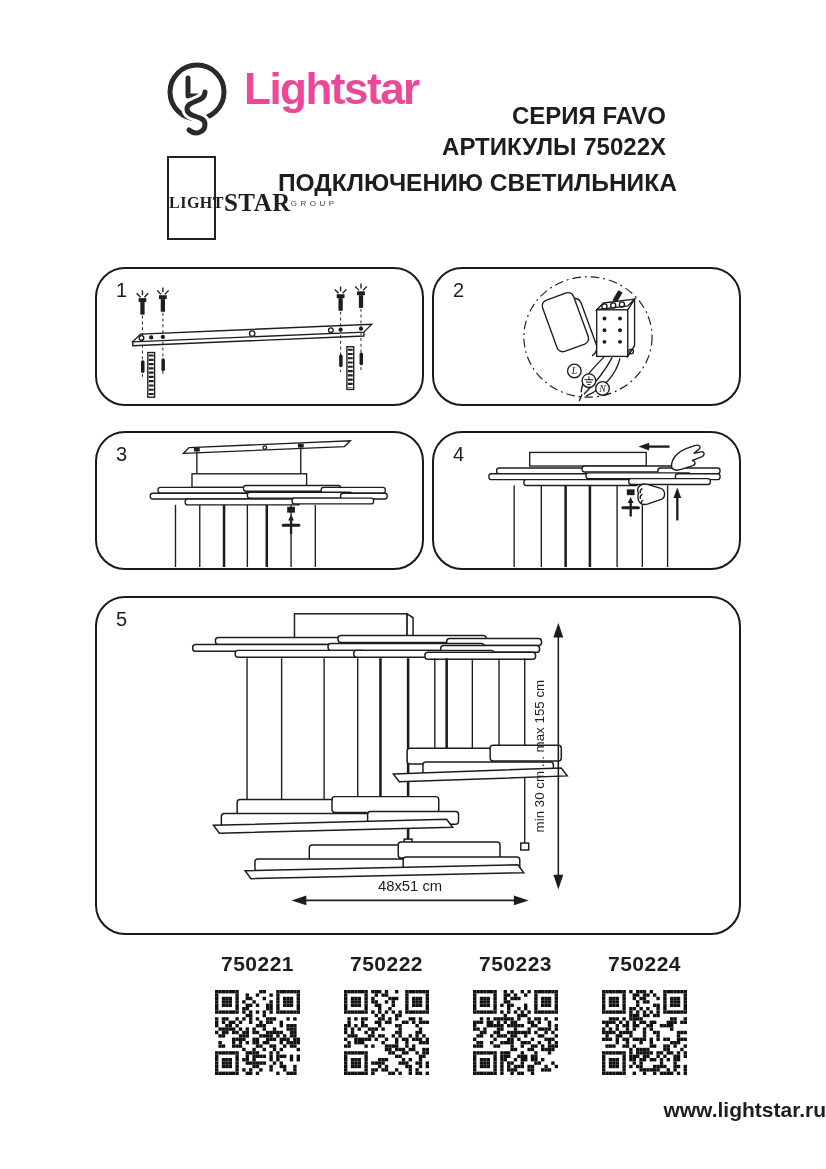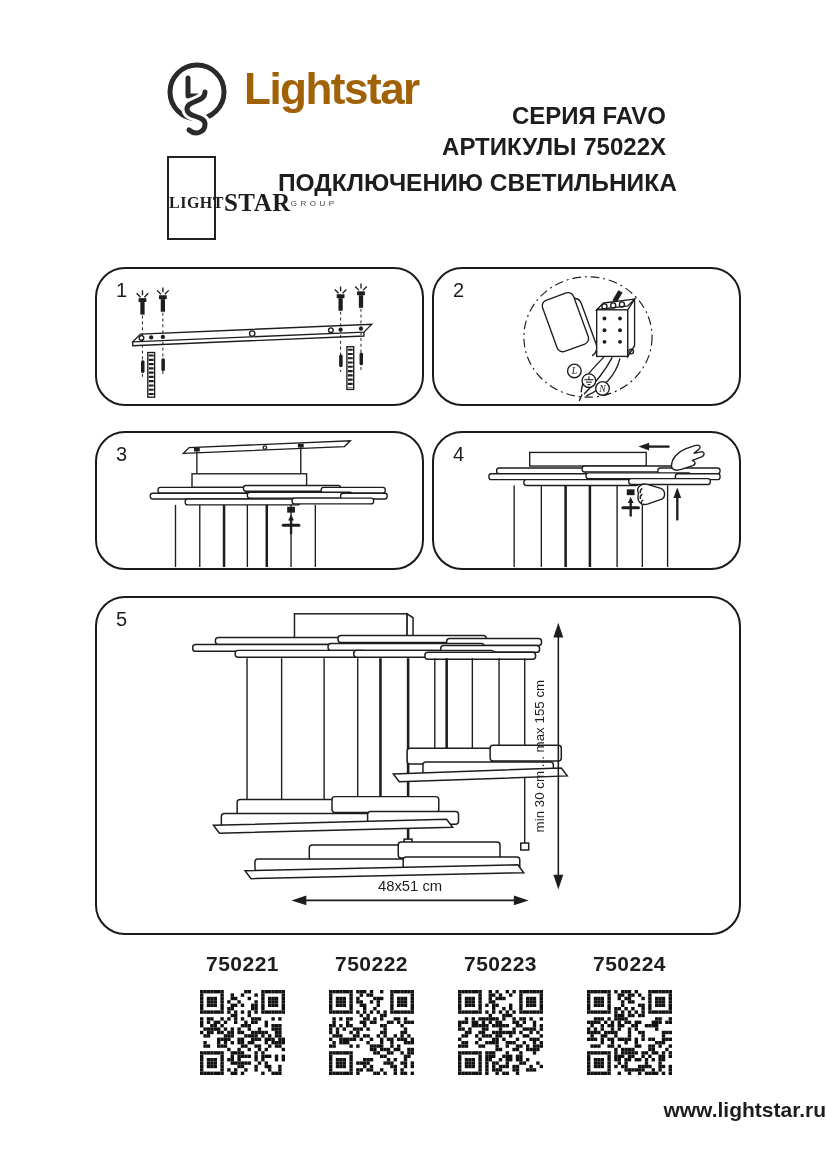--- a/index.html
+++ b/index.html
@@ -1,21 +1,21 @@
 <!DOCTYPE html>
 <html><head>
 <meta charset="utf-8">
 <style>
   html,body{margin:0;padding:0;background:#fff;}
   .page{position:relative;width:826px;height:1169px;background:#fff;overflow:hidden;
         font-family:"Liberation Sans",sans-serif;color:#1d1d1b;}
   
   .bulb-logo{position:absolute;left:156px;top:56px;}
   .wordmark{position:absolute;left:244px;top:64px;font-size:44px;font-weight:700;
-            letter-spacing:-1.5px;color:#a16207;}
+            letter-spacing:-1.5px;color:#ec4899;}
   .series-block{position:absolute;right:160px;top:72px;text-align:right;
                 font-size:24px;font-weight:700;line-height:31px;color:#1d1d1b;margin-top:28px;}
   
   .group-logo{position:absolute;left:167px;top:156px;width:49px;height:84px;
               border:2px solid #222;box-sizing:border-box;display:flex;flex-direction:row;
               align-items:center;justify-content:flex-start;padding-top:9px;background:#fff;}
   .gl-light{font-family:"Liberation Serif",serif;font-weight:700;font-size:16px;letter-spacing:.5px;line-height:15px;color:#1d1d1b;}
   .gl-star{font-family:"Liberation Serif",serif;font-weight:700;font-size:25px;letter-spacing:.5px;line-height:18px;color:#1d1d1b;}
   .gl-group{font-size:8px;letter-spacing:3.5px;margin-top:2px;color:#444;}
   .gl-flag{width:46px;height:8px;margin-top:3px;border-top:1px solid #222;border-bottom:1px solid #222;display:flex;}
@@ -33,21 +33,21 @@
   .diag{position:absolute;left:0;top:0;width:100%;height:100%;}
   
   .ln{stroke:#1d1d1b;fill:none;stroke-width:1.4;}
   .th{stroke:#1d1d1b;fill:none;stroke-width:2.6;}
   .wh{fill:#fff;stroke:#1d1d1b;stroke-width:1.4;}
   .wh2{fill:#fff;stroke:#1d1d1b;stroke-width:1.5;}
   .fl{fill:#1d1d1b;stroke:none;}
   .dsh{stroke:#1d1d1b;stroke-width:1;fill:none;stroke-dasharray:3 3;}
   .dimtxt{font-family:"Liberation Sans",sans-serif;fill:#1d1d1b;}
   
-  .articles{position:absolute;left:200px;top:952px;width:440px;display:flex;gap:44px;}
+  .articles{position:absolute;left:215px;top:952px;width:440px;display:flex;gap:44px;}
   .art-col{width:86px;display:flex;flex-direction:column;align-items:center;}
   .art-code{font-size:21px;font-weight:700;letter-spacing:.5px;color:#1d1d1b;margin-bottom:14px;}
   .qr{width:85px;height:85px;}
   .footer{position:absolute;left:0;top:1098px;width:100%;text-align:right;
           font-size:21px;font-weight:700;color:#1d1d1b;}
 </style>
 </head>
 <body>
 
 <div class="page">

